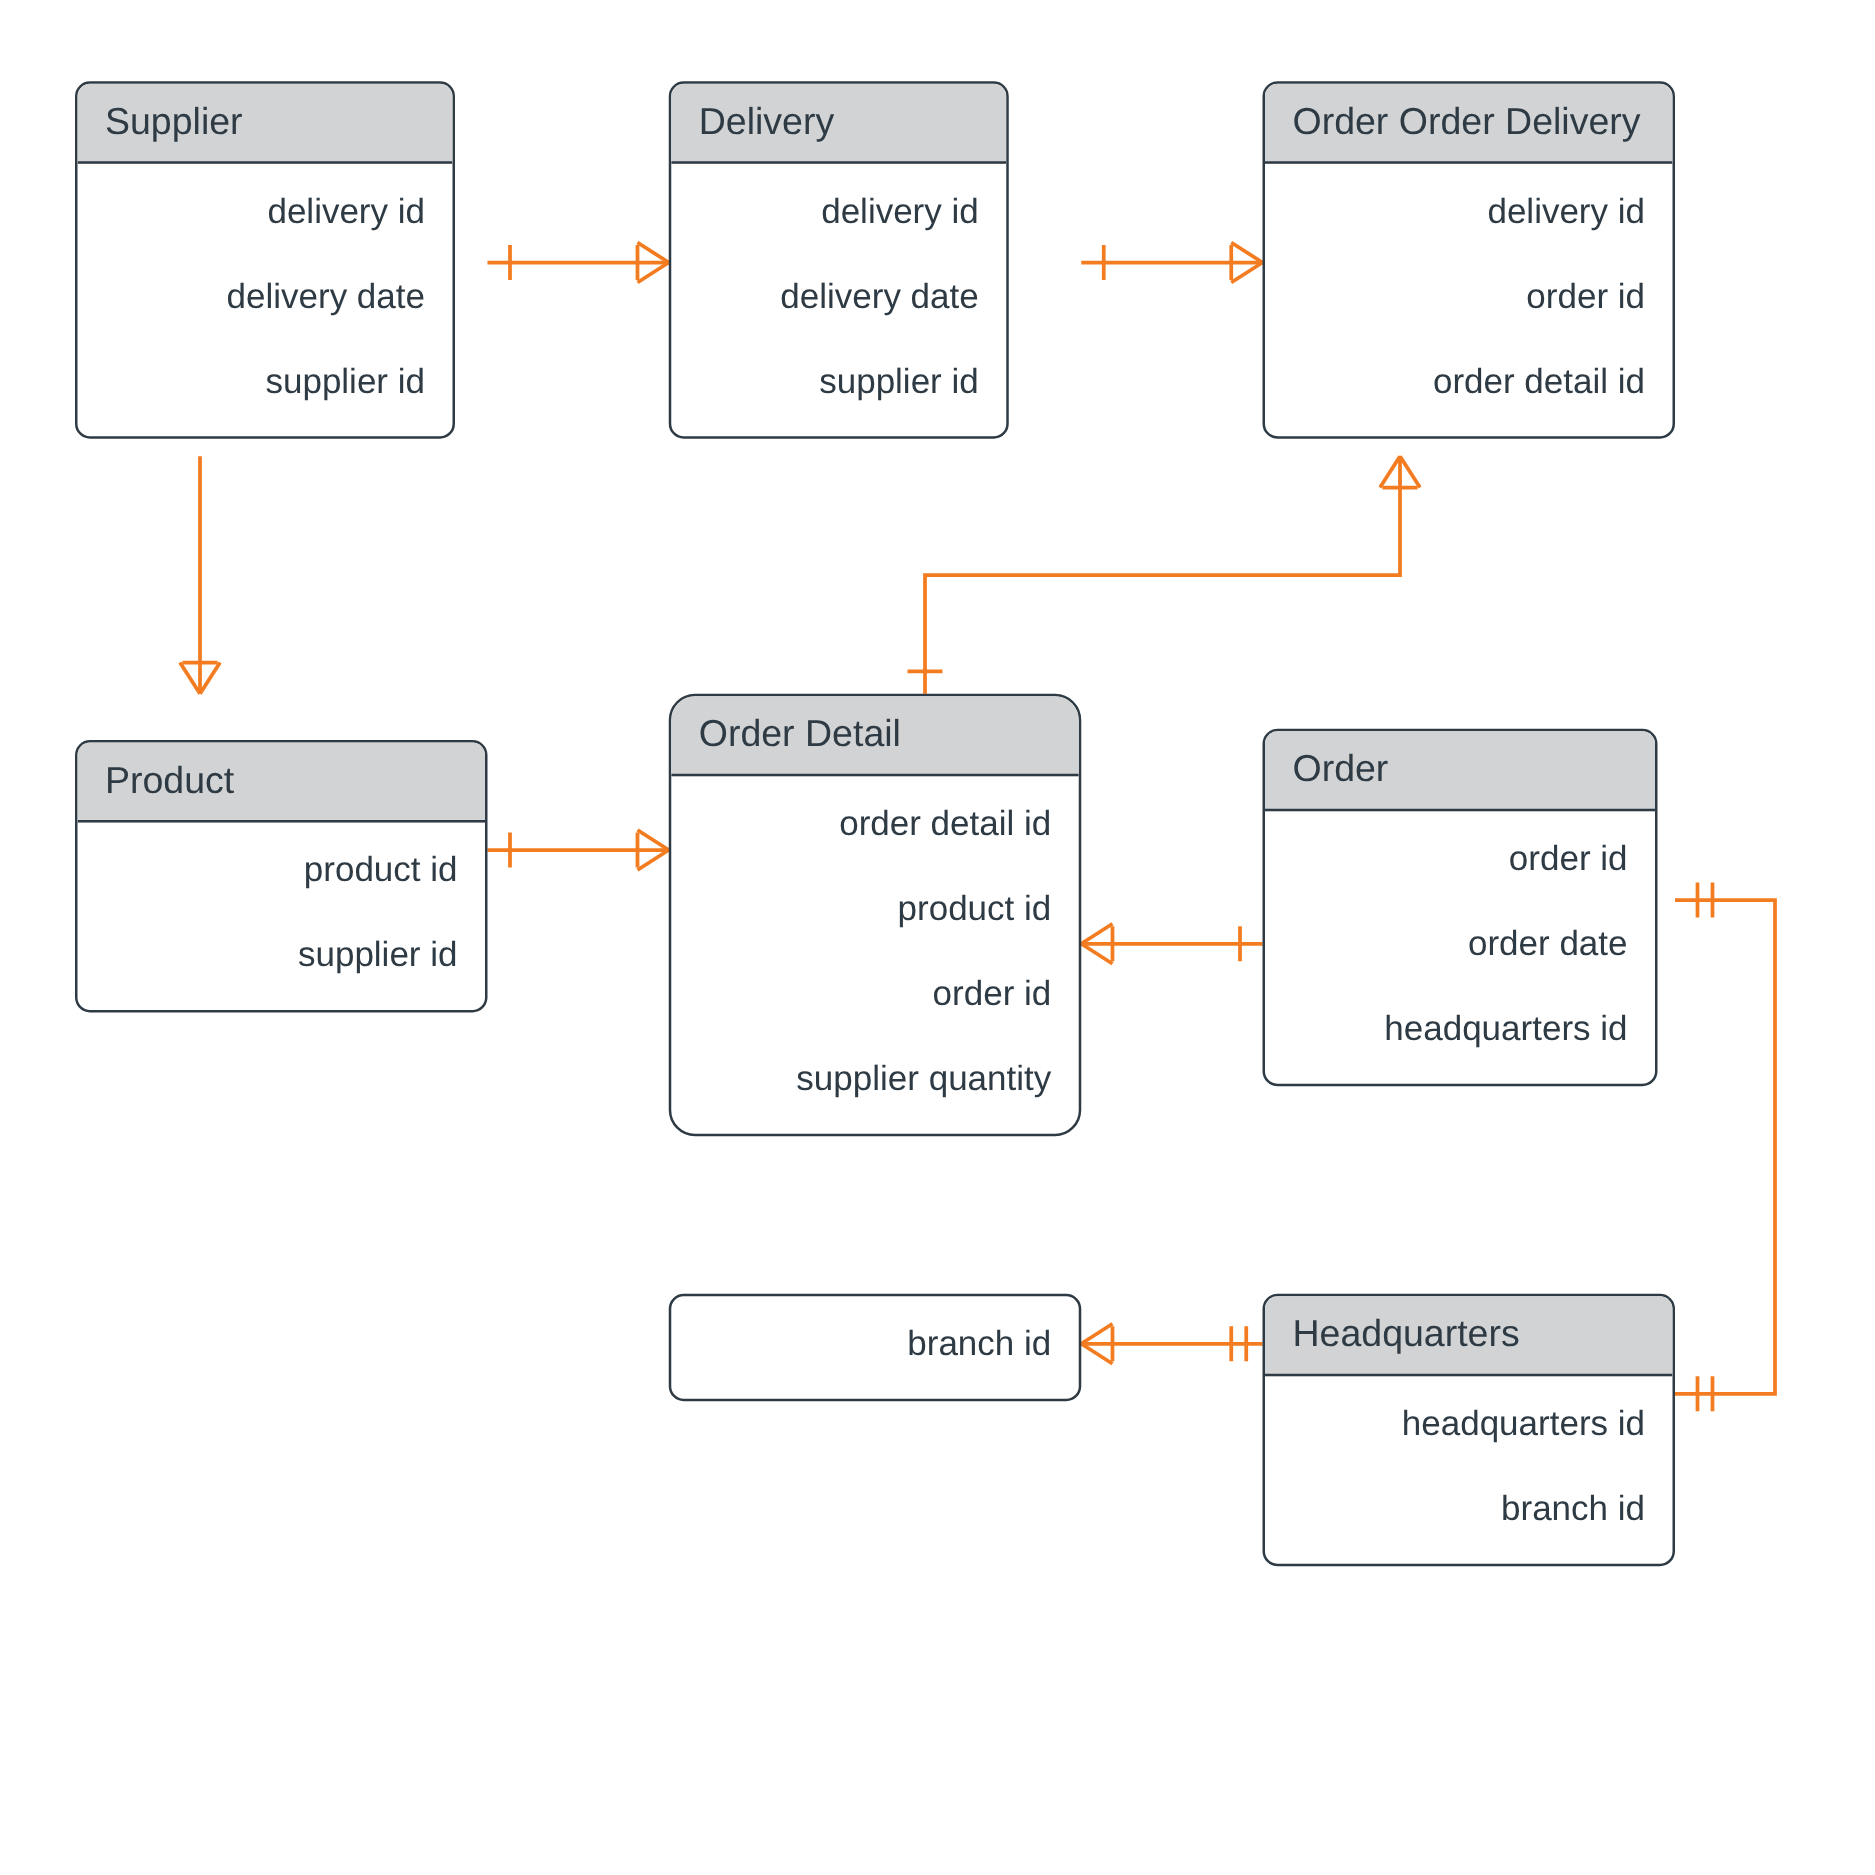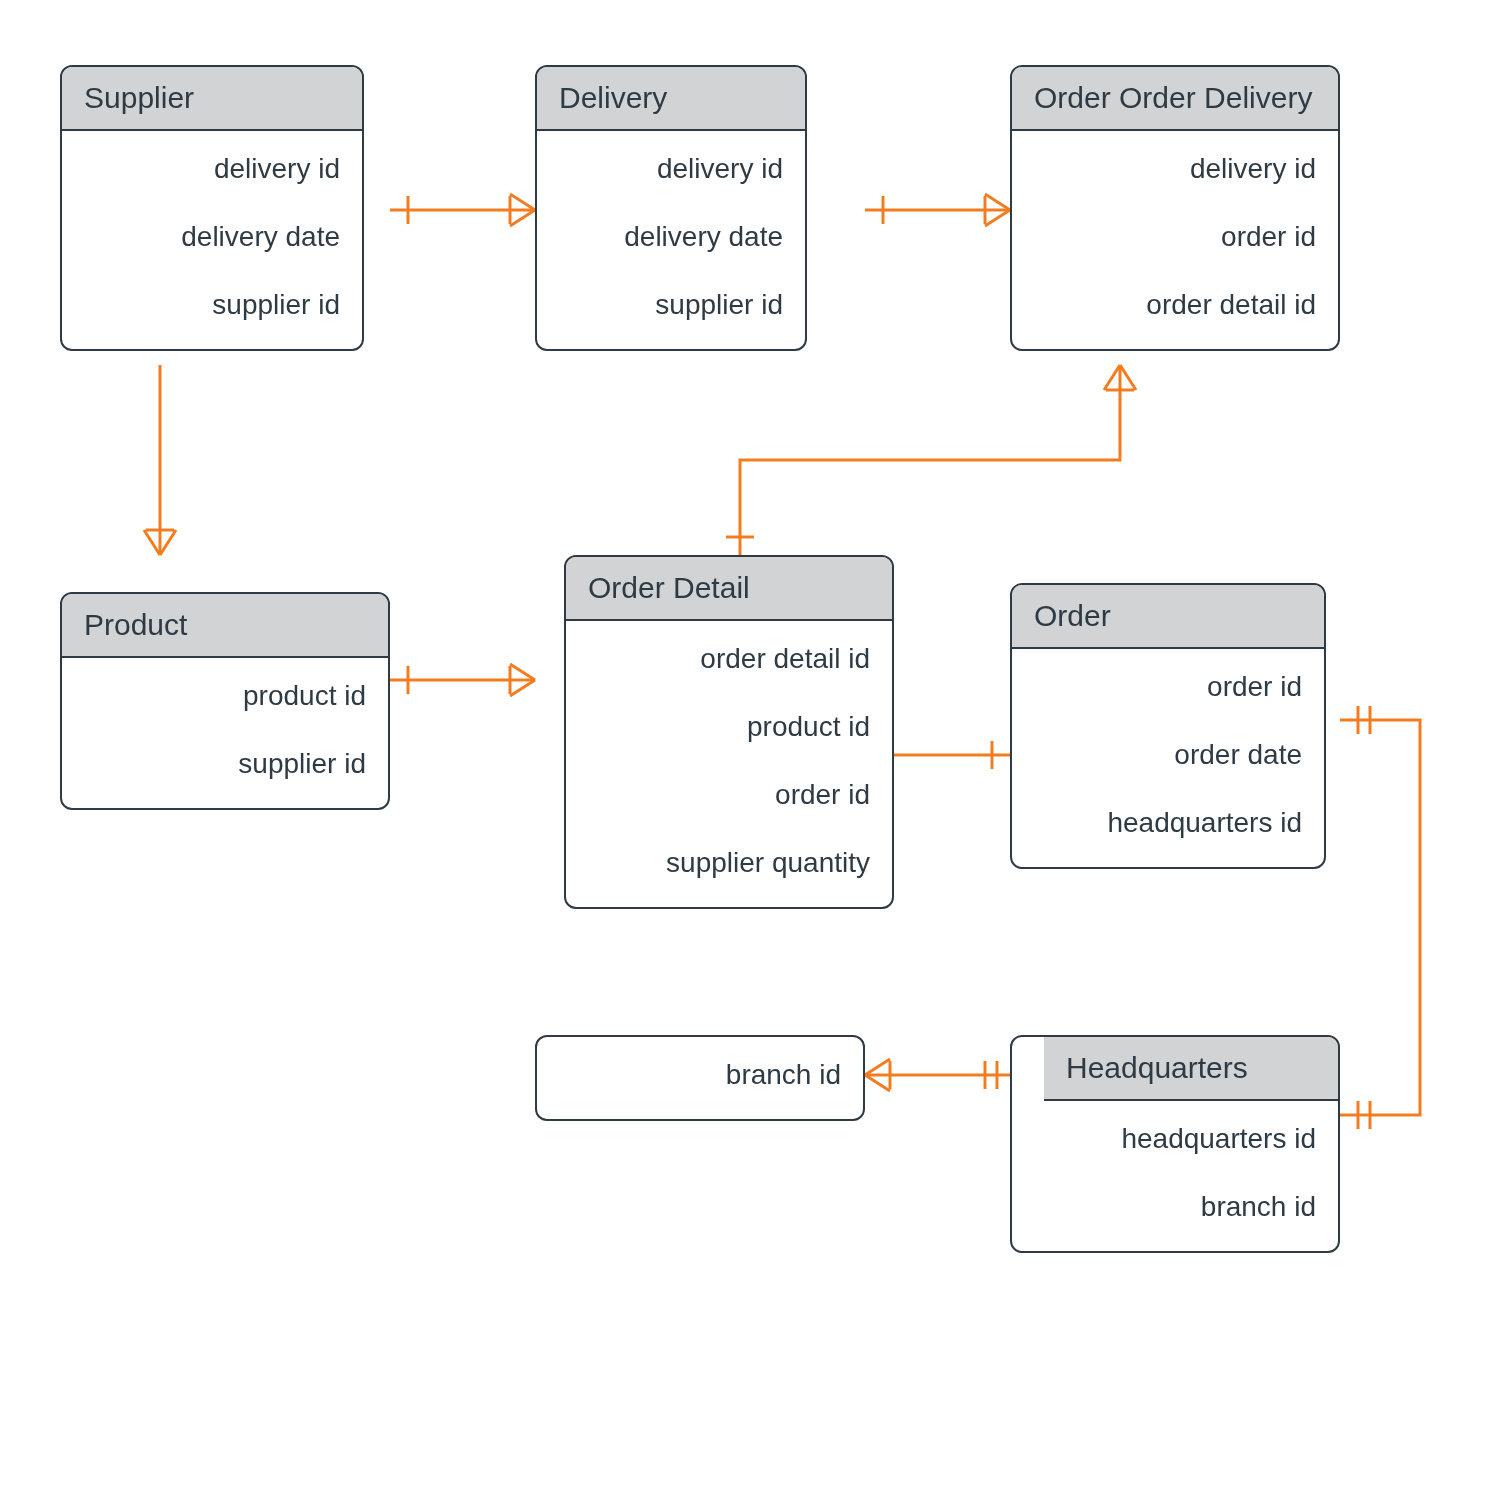--- a/index.html
+++ b/index.html
@@ -148,21 +148,21 @@
   </div>
 
   <div class="entity" style="left:60px; top:555px; width:330px;margin-top:37px;">
     <div class="title">Product</div>
     <div class="attrs">
       <div class="attr">product id</div>
       <div class="attr">supplier id</div>
     </div>
   </div>
 
-  <div class="entity" style="left:564px; top:555px; width:330px;">
+  <div class="entity" style="left:535px; top:555px; width:330px;border-radius:21px;">
     <div class="title">Order Detail</div>
     <div class="attrs">
       <div class="attr">order detail id</div>
       <div class="attr">product id</div>
       <div class="attr">order id</div>
       <div class="attr">supplier quantity</div>
     </div>
   </div>
 
   <div class="entity" style="left:1010px; top:555px; width:316px;margin-top:28px;">
@@ -173,21 +173,21 @@
       <div class="attr">headquarters id</div>
     </div>
   </div>
 
   <div class="entity" style="left:535px; top:1035px; width:330px;">
     <div class="attrs">
       <div class="attr">branch id</div>
     </div>
   </div>
 
-  <div class="entity" style="left:1010px; top:1035px; width:330px;padding-left:32px;">
+  <div class="entity" style="left:1010px; top:1035px; width:330px;">
     <div class="title">Headquarters</div>
     <div class="attrs">
       <div class="attr">headquarters id</div>
       <div class="attr">branch id</div>
     </div>
   </div>
 
 </div>
 
 </body></html>

